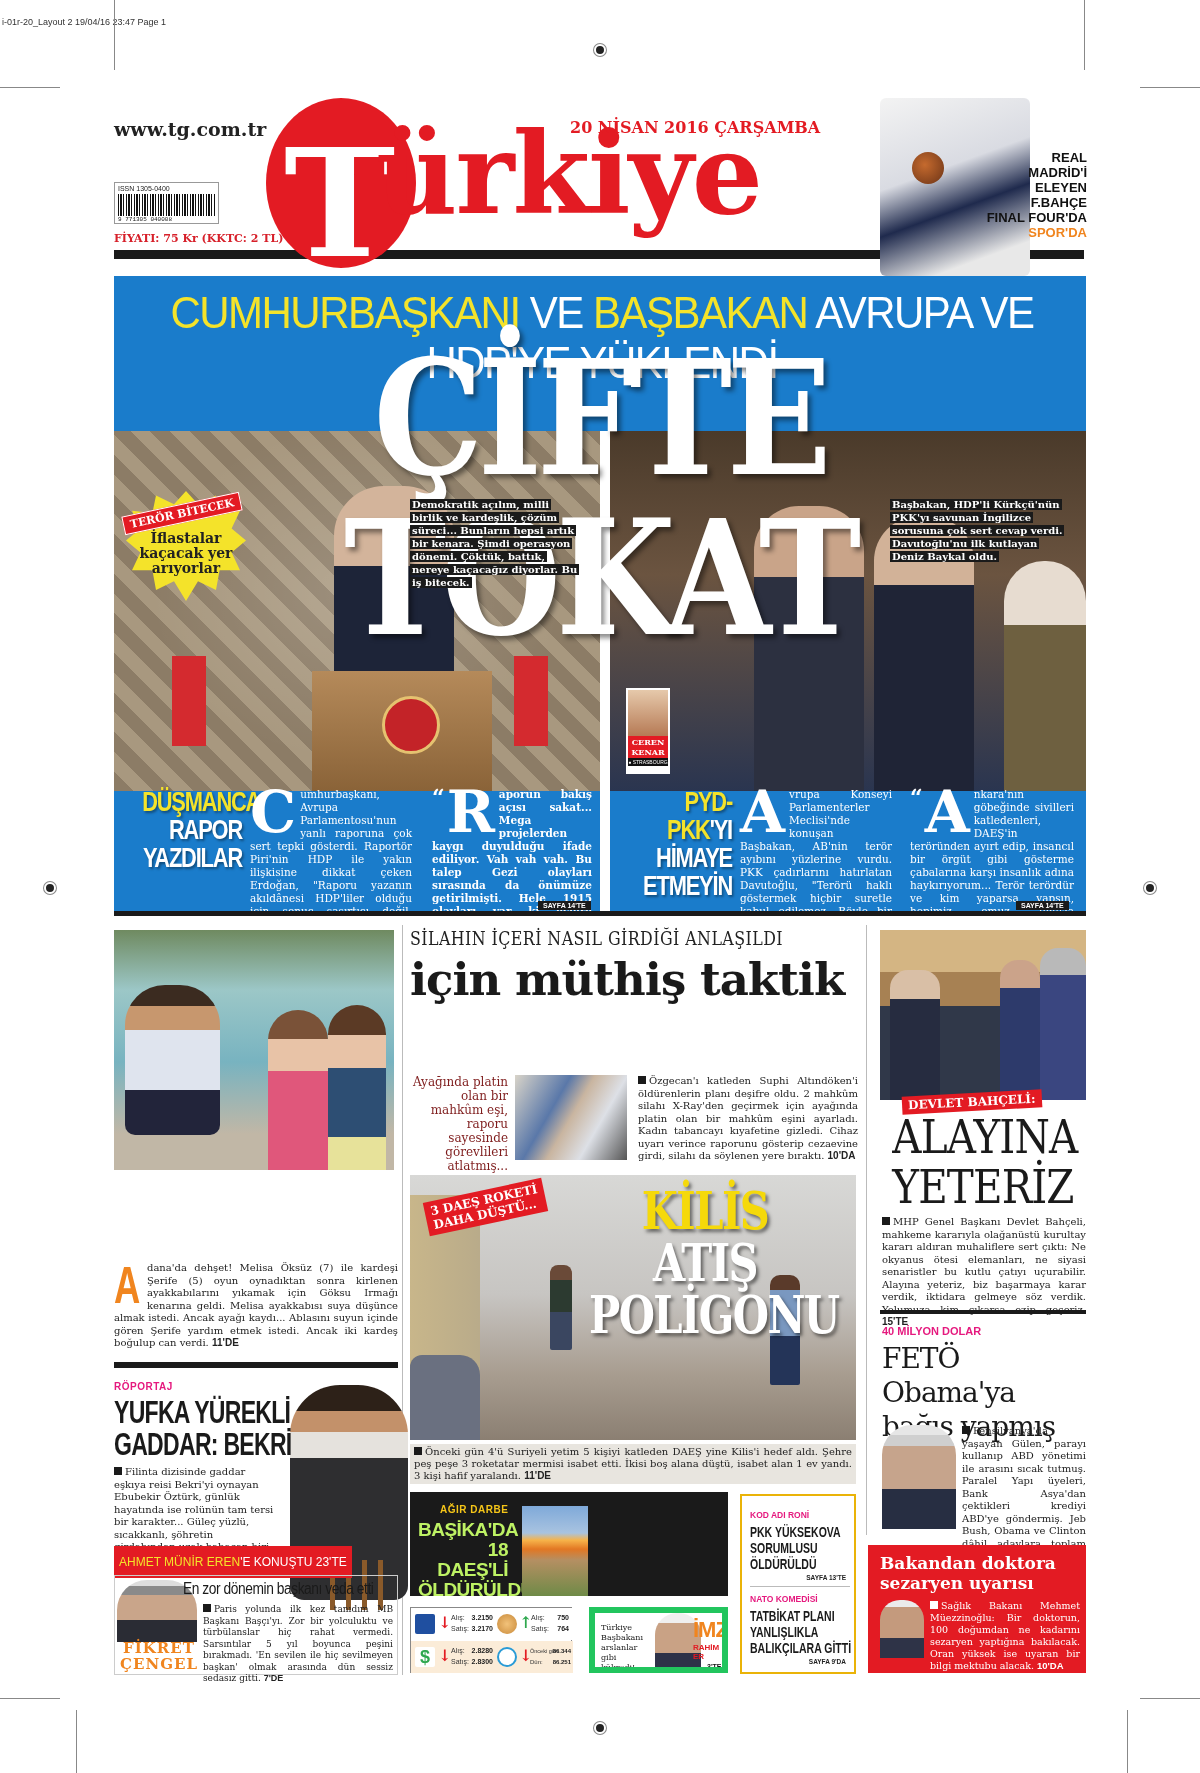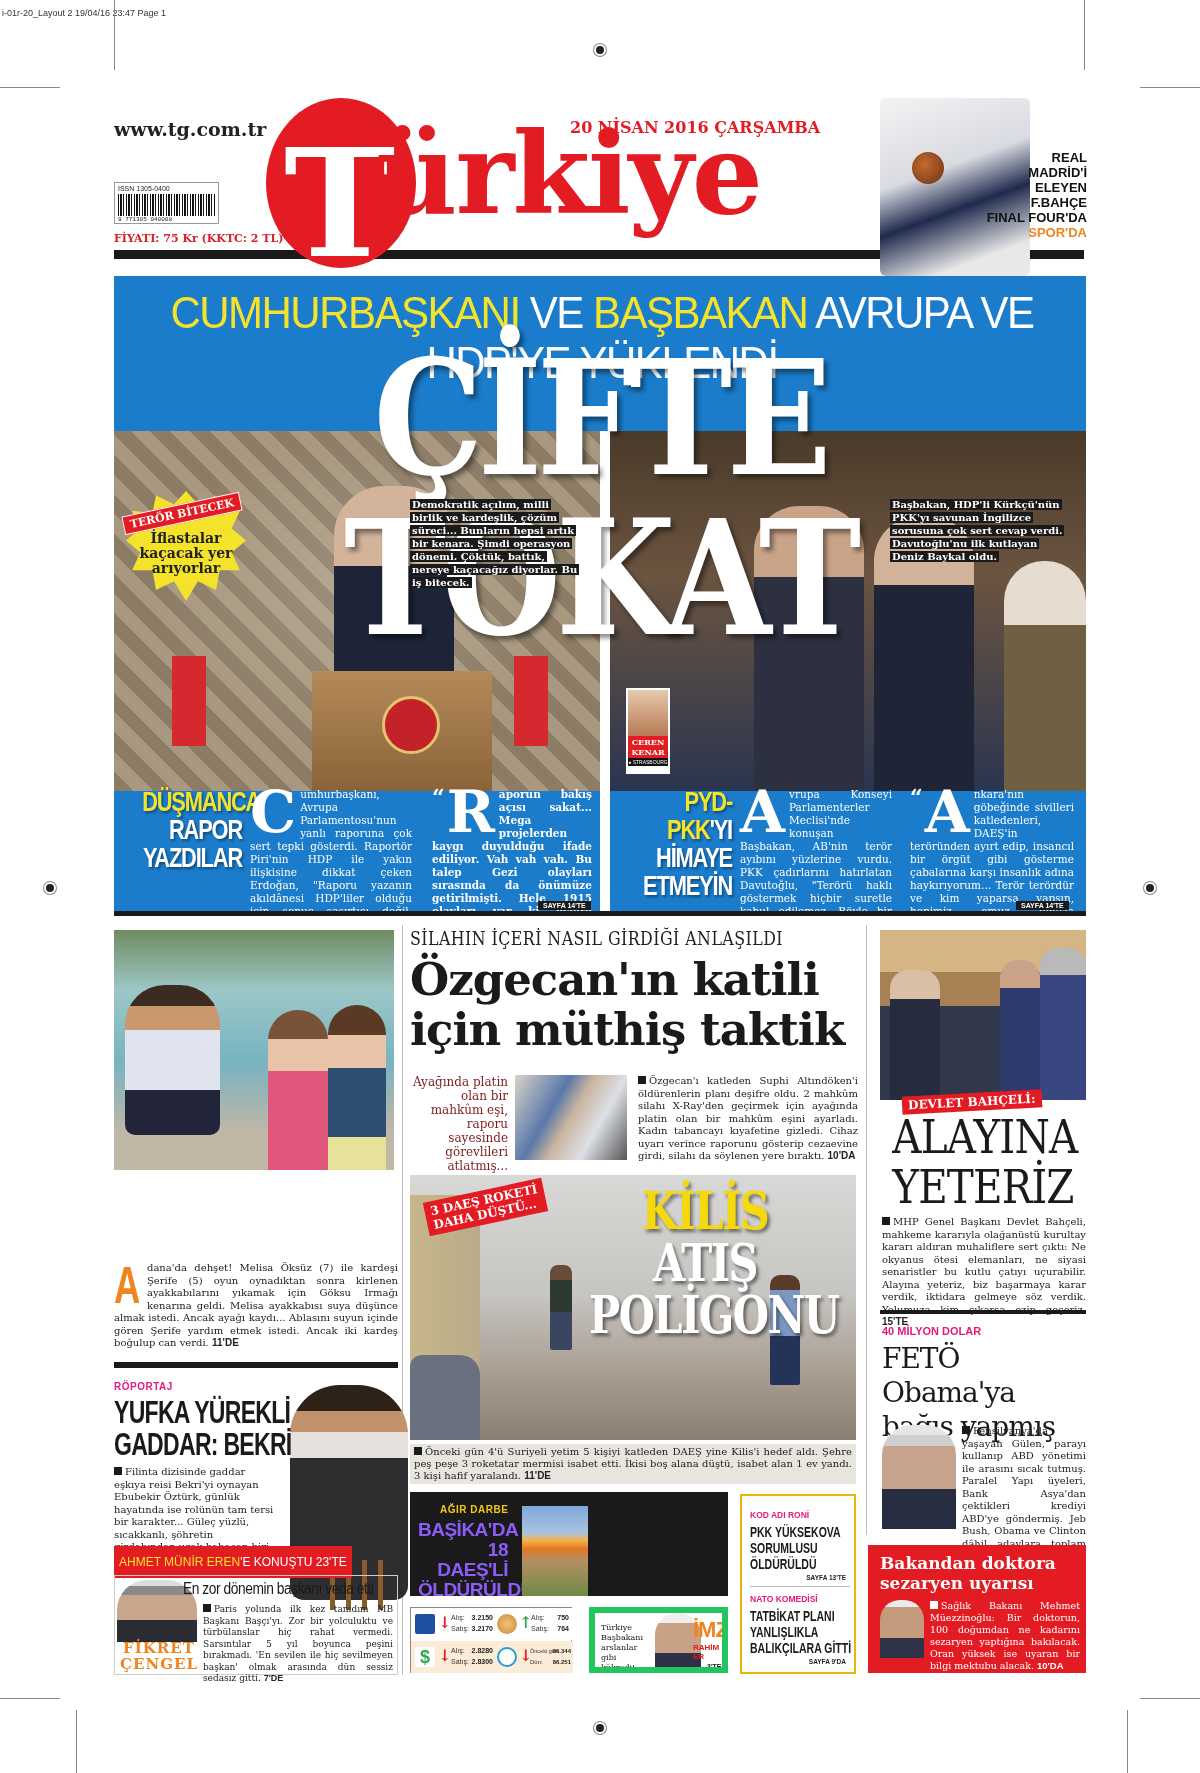--- a/index.html
+++ b/index.html
@@ -3,21 +3,21 @@
 <meta charset="utf-8">
 <style>
   * { box-sizing: border-box; margin: 0; padding: 0; }
   html, body { width: 1200px; height: 1773px; background: #ffffff; overflow: hidden; }
   body { position: relative; font-family: "DejaVu Serif", serif; color: #1a1a1a; }
   .abs { position: absolute; }
   .serif { font-family: "DejaVu Serif", serif; }
   .sans { font-family: "Liberation Sans", sans-serif; }
 
   
-  .slug { left: 2px; top: 8px; font-family: "Liberation Sans", sans-serif; font-size: 9px; color: #333; }
+  .slug { left: 2px; top: 17px; font-family: "Liberation Sans", sans-serif; font-size: 9px; color: #333; }
   .crop { background: #888; }
   .reg { width: 12px; height: 12px; border-radius: 50%; background: #222; border: 2px solid #fff; box-shadow: 0 0 0 1px #888; }
 
   
   .url { left: 114px; top: 118px; font-size: 19px; font-weight: 700; color: #222; }
   .barcode { left: 114px; top: 182px; width: 105px; height: 42px; border: 1px solid #999; background: #fff; padding: 2px 3px; }
   .barcode .issn { font-family: "Liberation Sans", sans-serif; font-size: 7px; color: #222; line-height: 8px; }
   .barcode .bars { height: 22px; margin-top: 1px; background: repeating-linear-gradient(90deg,#111 0 1px,#fff 1px 2px,#111 2px 4px,#fff 4px 5px,#111 5px 6px,#fff 6px 8px); }
   .barcode .num { font-family: "Liberation Mono", monospace; font-size: 6px; line-height: 7px; color: #222; }
   .price { left: 114px; top: 232px; font-size: 11px; font-weight: 700; color: #d7202a; }
@@ -109,21 +109,21 @@
   .kilis-photo .car { position:absolute; left:0; top:180px; width:70px; height:85px; background:#6a7080; border-radius: 12px 20px 0 0; }
   .kilis-photo .m1 { position:absolute; left:140px; top:90px; width:22px; height:85px; background:linear-gradient(#6a4a38 0 18%,#2c3a30 18% 55%,#3a4660 55%); border-radius:8px 8px 2px 2px; }
   .kilis-photo .m2 { position:absolute; left:360px; top:100px; width:30px; height:110px; background:linear-gradient(#5a3a2a 0 14%,#7a98c0 14% 55%,#243458 55%); border-radius:10px 10px 2px 2px; }
   .kilis-tag { left: 425px; top: 1190px; background: #e31b23; color: #fff; font-size: 12px; font-weight: 900; line-height: 14px; padding: 3px 6px; transform: rotate(-12deg); }
   .kilis-title { left: 560px; top: 1185px; width: 290px; text-align: center; font-family: "DejaVu Serif", serif; font-weight: 900; font-size: 52px; line-height: 52px; color: #fff; letter-spacing: -2px; text-shadow: 3px 3px 4px rgba(0,0,0,0.5); transform: scaleX(0.8); transform-origin: center top; }
   .kilis-title .y { color: #f5d90a; }
   .kilis-caption { left: 410px; top: 1444px; width: 446px; font-size: 10px; line-height: 12px; color: #222; text-align: justify; background: rgba(230,226,220,0.9); padding: 2px 4px; }
 
   .basika-box { left: 410px; top: 1492px; width: 318px; height: 104px; background: #1a1a1a; }
   .basika-label { left: 30px; top: 12px; color: #f5c518; font-family: "Liberation Sans", sans-serif; font-weight: 900; font-size: 10px; letter-spacing: 0.5px; }
-  .basika-head { left: 8px; top: 28px; width: 90px; color: #8b5cf6; text-align: right; font-family: "Liberation Sans", sans-serif; font-weight: 700; font-size: 19px; line-height: 20px; letter-spacing: -0.5px; }
+  .basika-head { left: 8px; top: 28px; width: 90px; color: #bef264; text-align: right; font-family: "Liberation Sans", sans-serif; font-weight: 700; font-size: 19px; line-height: 20px; letter-spacing: -0.5px; }
   .basika-photo { left: 112px; top: 14px; width: 66px; height: 90px; background: linear-gradient(180deg,#7fa9d9 0%,#a8c3e0 30%,#f6b34a 38%,#e27723 48%,#b58f62 60%,#6e8a47 100%); }
   .basika-body { left: 186px; top: 12px; width: 128px; color: #fff; font-size: 9.5px; line-height: 12px; text-align: justify; }
   .basika-body b { font-family: "Liberation Sans", sans-serif; }
 
   .market-box { left: 410px; top: 1607px; width: 162px; height: 66px; border: 1px solid #888; background: #fff; }
   .mk-row { position: absolute; left: 0; width: 162px; height: 32px; }
   .mk-ico { position: absolute; width: 20px; height: 20px; top: 6px; border-radius: 2px; }
   .mk-arrow { position: absolute; top: 6px; font-size: 16px; line-height: 18px; font-weight: 900; }
   .mk-lbl { position: absolute; font-family: "Liberation Sans", sans-serif; font-size: 7px; line-height: 10px; color: #333; }
   .mk-val { position: absolute; font-family: "Liberation Sans", sans-serif; font-size: 7px; line-height: 10px; font-weight: 700; color: #222; text-align: right; }
@@ -277,21 +277,20 @@
   <div class="abs fikret-name serif">
       <div>FİKRET</div>
       <div>ÇENGEL</div>
     </div>
   <div class="abs" style="left:68px;top:4px;font-family:'Liberation Sans',sans-serif;font-size:16px;letter-spacing:-0.5px;color:#1a1a1a;transform:scaleX(0.86);transform-origin:left top;width:250px;">En zor dönemin başkanı veda etti</div>
   <div class="abs body-txt" style="left:88px;top:28px;width:190px;font-size:9px;line-height:11.5px;"><span class="sq"></span><span>Paris yolunda ilk kez tanıdım MB Başkanı Başçı'yı. Zor bir yolculuktu ve türbülanslar hiç rahat vermedi. Sarsıntılar 5 yıl boyunca peşini bırakmadı. 'En sevilen ile hiç sevilmeyen başkan' olmak arasında dün sessiz sedasız gitti.</span> <b>7'DE</b></div>
 </div>
 
 <div class="abs center-head-kicker">SİLAHIN İÇERİ NASIL GİRDİĞİ ANLAŞILDI</div>
 <div class="abs center-title">
-  <div>Özgecan'ın katili</div>
   <div>için müthiş taktik</div>
 </div>
 <div class="abs pullquote serif">Ayağında platin olan bir mahkûm eşi, raporu sayesinde görevlileri atlatmış...</div>
 <div class="abs ozgecan-photo"></div>
 <div class="abs body-txt" style="left:638px;top:1075px;width:220px;"><span class="sq"></span><span>Özgecan'ı katleden Suphi Altındöken'i öldürenlerin planı deşifre oldu. 2 mahkûm silahı X-Ray'den geçirmek için ayağında platin olan bir mahkûm eşini ayarladı. Kadın tabancayı kıyafetine gizledi. Cihaz uyarı verince raporunu gösterip cezaevine girdi, silahı da söylenen yere bıraktı.</span> <b>10'DA</b></div>
 
 <div class="abs kilis-photo">
   <div class="wall-l"></div>
   <div class="car"></div>
   <div class="m1"></div>

